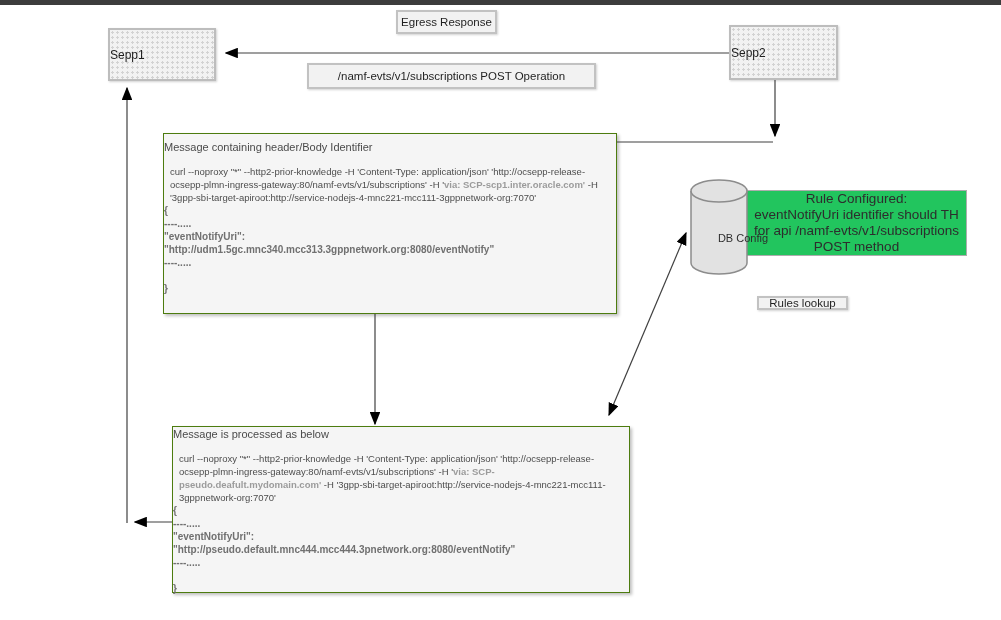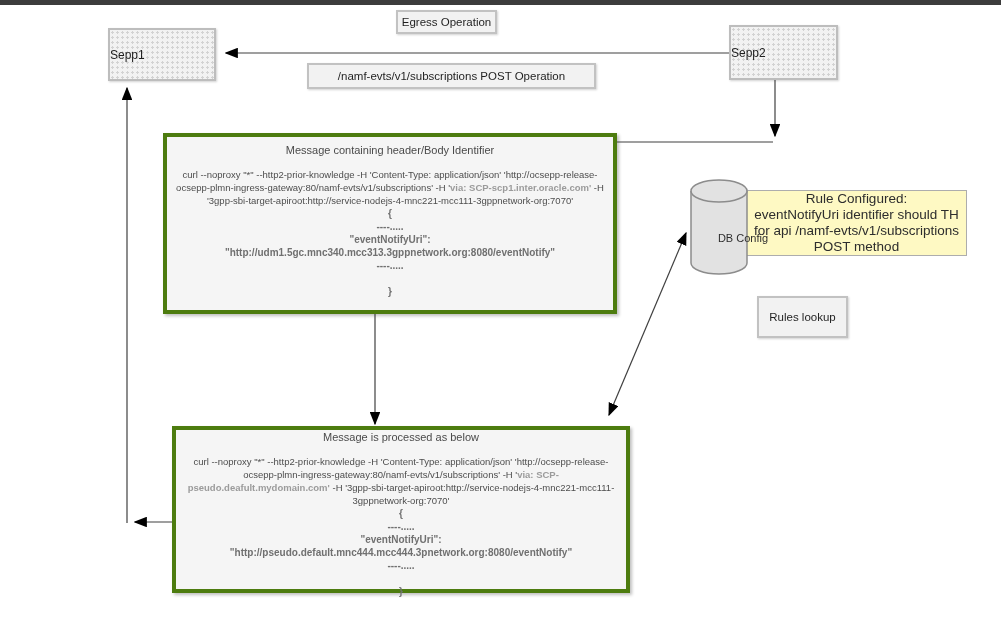--- a/index.html
+++ b/index.html
@@ -10,33 +10,33 @@
   .node{background-color:#f2f2f2;
         background-image:radial-gradient(#d2d2d2 1px, transparent 1.2px);
         background-size:5px 5px;
         border:2px solid #bdbdbd;box-shadow:1px 1px 2px rgba(0,0,0,.18);
         display:flex;align-items:center;justify-content:flex-start;
         font-size:12px;color:#1f1f1f;}
   .labelbox{background:#f2f2f2;border:2px solid #c2c2c2;
             box-shadow:1px 1px 2px rgba(0,0,0,.18);
             display:flex;align-items:center;justify-content:center;
             font-size:11.5px;color:#1f1f1f;white-space:nowrap;}
-  .msgbox{background:#f5f5f5;border:4px solid #4d7c0f;
+  .msgbox{background:#f5f5f5;border:1px solid #4d7c0f;
           box-shadow:2px 2px 3px rgba(0,0,0,.25);
-          text-align:center;}
+          }
   .msg-title{font-size:11px;color:#4a4a4a;}
   .curl{font-size:9.5px;line-height:13px;color:#4d4d4d;margin:0 6px;}
   .curl .via{color:#9b9b9b;font-weight:bold;}
   .jsonblk{font-size:10px;line-height:13px;color:#707070;font-weight:bold;}
   .jsonblk div{min-height:13px;}
   .json-close{margin-top:13px;}
   #msg1 .msg-title{margin-top:7px;margin-bottom:12px;}
   #msg1 .curl{margin-top:0;}
   #msg2 .msg-title{margin-top:1px;margin-bottom:12px;}
-  .rulebox{background:#fef9c3;border:1px solid #adadad;
+  .rulebox{background:#22c55e;border:1px solid #adadad;
            display:flex;flex-direction:column;align-items:center;justify-content:center;
            font-size:13.5px;line-height:16px;color:#2d2d2d;text-align:center;}
   .rules-lookup{font-size:11.5px;}
   .dbwrap{z-index:5;}
   .dblabel{position:absolute;left:0;top:54px;width:100%;text-align:center;
            font-size:11px;color:#2d2d2d;padding-left:24px;}
   svg.overlay{position:absolute;left:0;top:0;pointer-events:none;}
 </style>
 </head>
 <body>
@@ -45,21 +45,21 @@
 
 <div class="abs node" style="left:108px;top:28px;width:108px;height:53px;">
   <span>Sepp1</span>
 </div>
 
 <div class="abs node" style="left:729px;top:25px;width:109px;height:55px;">
   <span>Sepp2</span>
 </div>
 
 <div class="abs labelbox" style="left:396px;top:10px;width:101px;height:24px;">
-  <span>Egress Operation</span>
+  <span>Egress Response</span>
 </div>
 
 <div class="abs labelbox" style="left:307px;top:63px;width:289px;height:26px;">
   <span>/namf-evts/v1/subscriptions POST Operation</span>
 </div>
 
 <div id="msg1" class="abs msgbox" style="left:163px;top:133px;width:454px;height:181px;">
   <div class="msg-title">Message containing header/Body Identifier</div>
   <div class="curl"><span>curl --noproxy "*" --http2-prior-knowledge -H 'Content-Type: application/json' 'http://ocsepp-release-ocsepp-plmn-ingress-gateway:80/namf-evts/v1/subscriptions'  -H '</span><span class="via">via: SCP-scp1.inter.oracle.com'</span><span> -H '3gpp-sbi-target-apiroot:http://service-nodejs-4-mnc221-mcc111-3gppnetwork-org:7070'</span></div>
   <div class="jsonblk">
@@ -91,21 +91,21 @@
 </div>
 
 <div class="abs dbwrap" style="left:688px;top:178px;width:62px;height:98px;">
   <svg width="62" height="98" viewBox="0 0 62 98">
     <path d="M3,13 v72 a28,11 0 0 0 56,0 v-72" fill="#e2e2e2" stroke="#8c8c8c" stroke-width="1.5"></path>
     <ellipse cx="31" cy="13" rx="28" ry="11" fill="#e2e2e2" stroke="#8c8c8c" stroke-width="1.5"></ellipse>
   </svg>
   <div class="dblabel">DB Config</div>
 </div>
 
-<div class="abs labelbox rules-lookup" style="left:757px;top:296px;width:91px;height:42px;align-items:center;">
+<div class="abs labelbox rules-lookup" style="left:757px;top:296px;width:91px;height:14px;align-items:center;">
   <span>Rules lookup</span>
 </div>
 
 <svg class="overlay" width="1001" height="620" viewBox="0 0 1001 620">
   <defs>
     <marker id="arr" viewBox="0 0 10 8" refX="9" refY="4" markerWidth="11" markerHeight="9" orient="auto-start-reverse">
       <path d="M0,0 L10,4 L0,8 z" fill="#000"></path>
     </marker>
   </defs>
 

